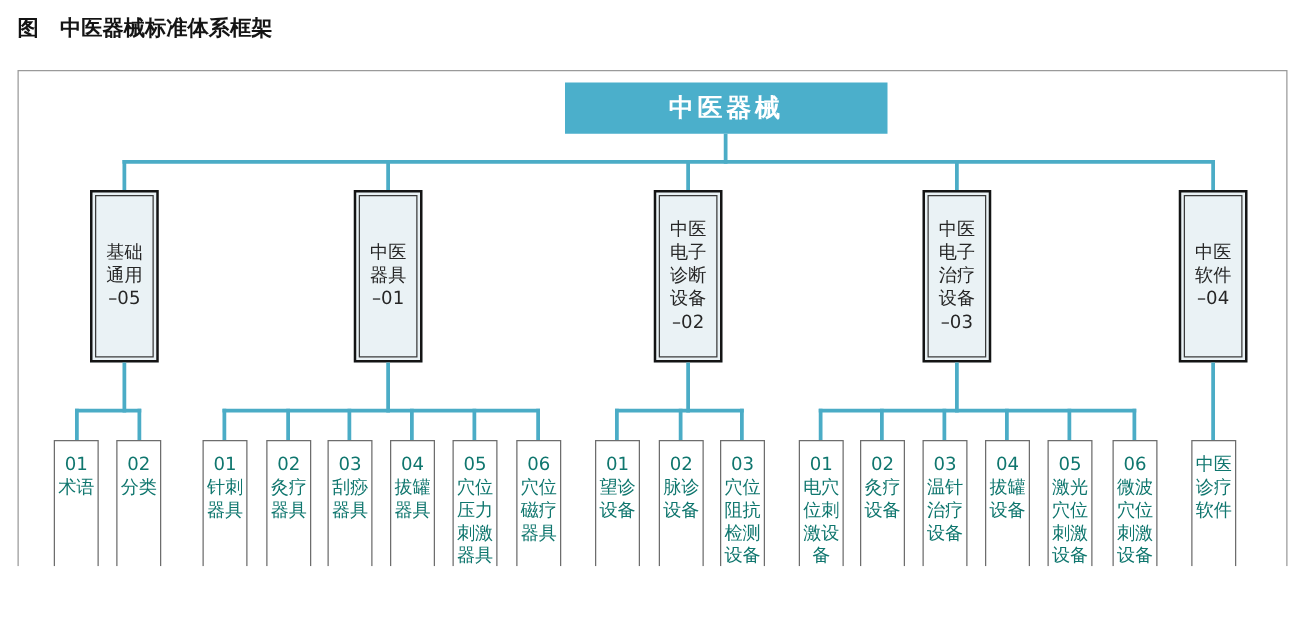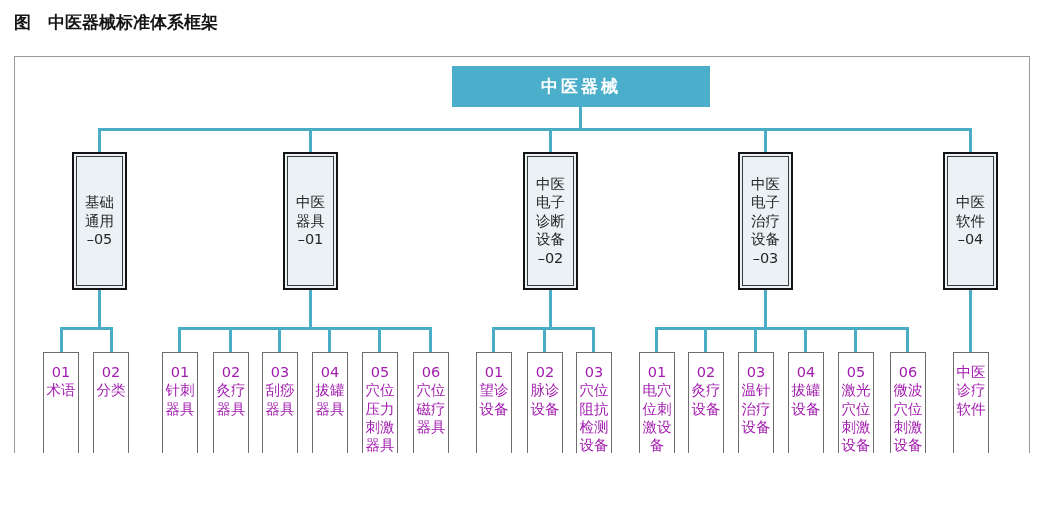--- a/index.html
+++ b/index.html
@@ -5,30 +5,30 @@
   html,body { margin:0; padding:0; background:#ffffff; }
   body { font-family:"DejaVu Sans","Liberation Sans",sans-serif; }
   .canvas { position:relative; width:1051px; height:453px; background:#fff; overflow:hidden; color:#1c1c1c; }
   .fig-title { position:absolute; left:14px; top:11px; font-size:17px; font-weight:bold; color:#141414; }
   .fig-title .fig-label { margin-right:17px; }
   .frame { position:absolute; left:14px; top:56px; width:1014px; height:436px; border:1.5px solid var(--c-frame-border,#9a9a9a); background:#fff; }
   .cv, .ch { position:absolute; background:var(--c-accent,#4BACC6); }
   .cv { width:3px; }
   .ch { height:3px; }
   .root { position:absolute; top:66px; left:452px; width:258px; height:41px; background:var(--c-root-fill,#4BAFCB);
-          color:#fff; font-size:17px; font-weight:bold; letter-spacing:3px;
+          color:#fff; font-size:20px; font-weight:bold; letter-spacing:3px;
           display:flex; align-items:center; justify-content:center; }
   .lvl2 { position:absolute; top:152px; width:55px; height:138px; box-sizing:border-box;
           background:var(--c-group-fill,#EAF2F5); border:2px solid #141414; padding:2px; }
   .lvl2-inner { box-sizing:border-box; width:100%; height:100%; border:1px solid #3a3a3a;
           display:flex; align-items:center; justify-content:center; text-align:center;
           white-space:pre-line; font-size:14.5px; line-height:1.28; color:#262626; }
   .leaf { position:absolute; top:352px; width:36px; height:119px; box-sizing:border-box;
           background:#fff; border:1.5px solid var(--c-leaf-border,#6d6d6d); text-align:center; }
-  .leaf-text { white-space:pre-line; font-size:14.5px; line-height:1.26; padding-top:10px; color:#a21caf; }
+  .leaf-text { white-space:pre-line; font-size:14.5px; line-height:1.26; padding-top:10px; color:#0f766e; }
 </style>
 </head>
 <body>
 
 <div class="canvas">
 
   <div class="fig-title">
     <span class="fig-label">图</span><span>中医器械标准体系框架</span>
   </div>
 

